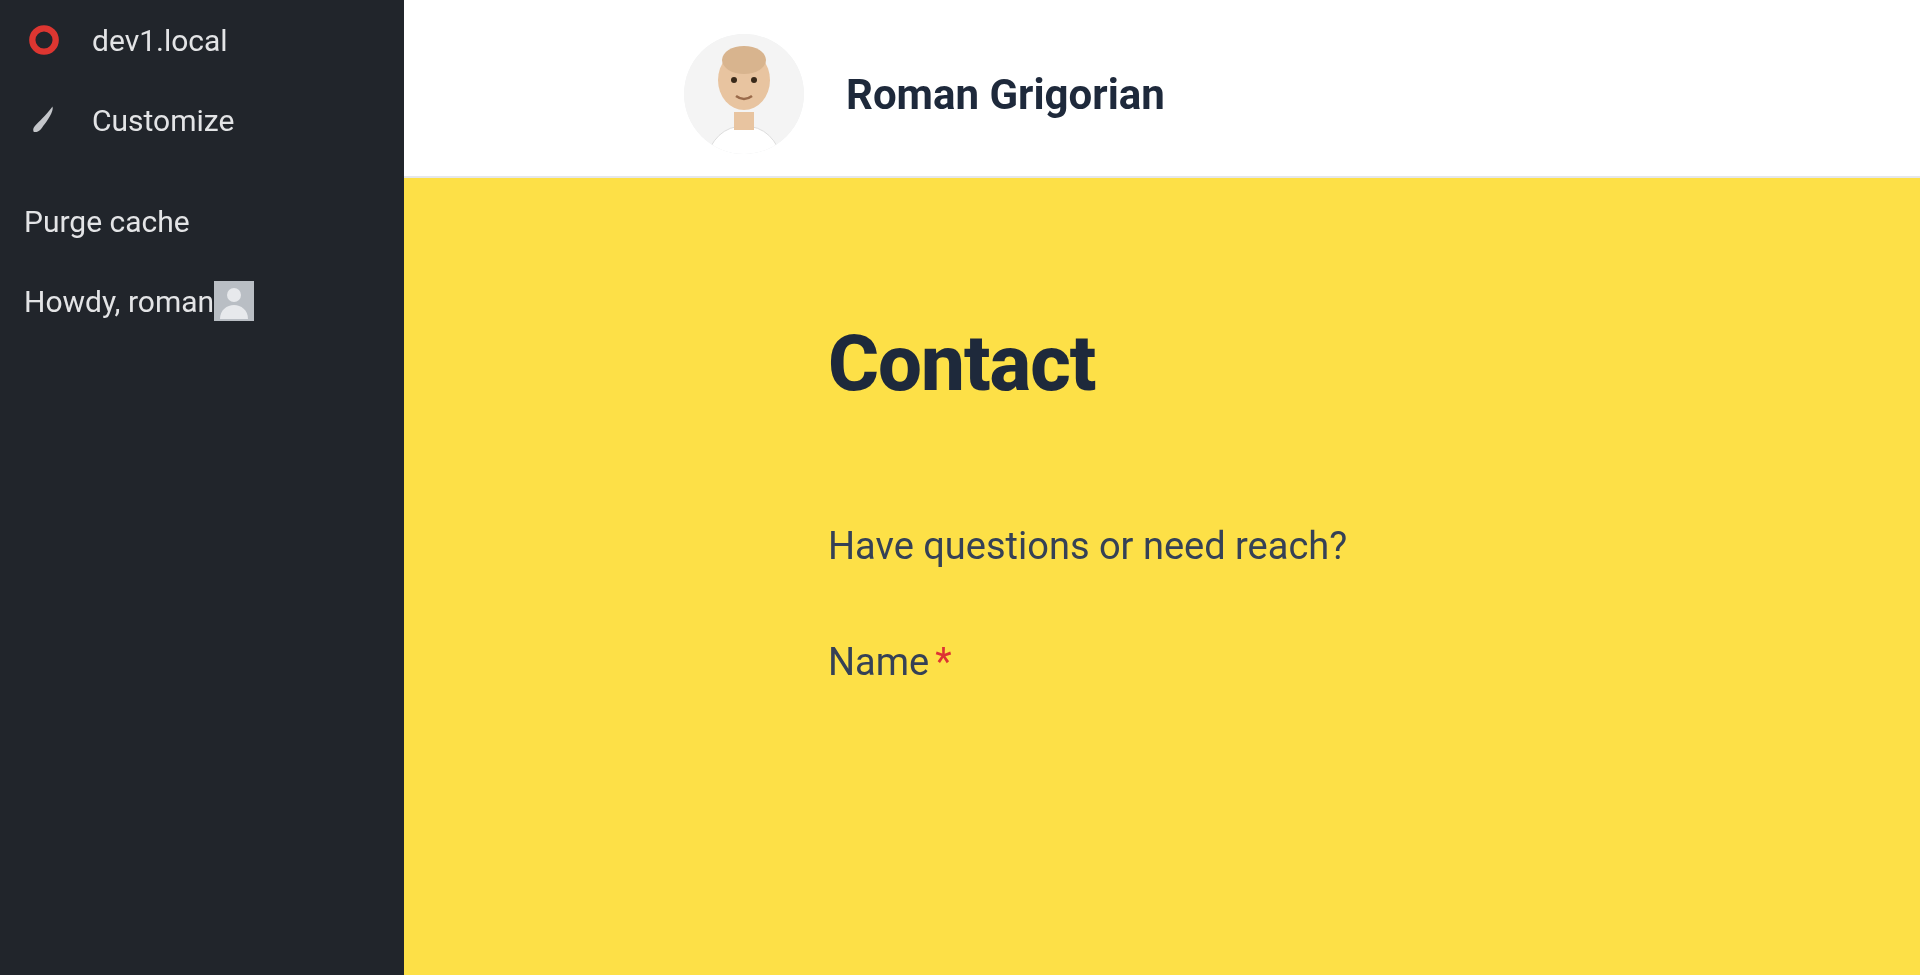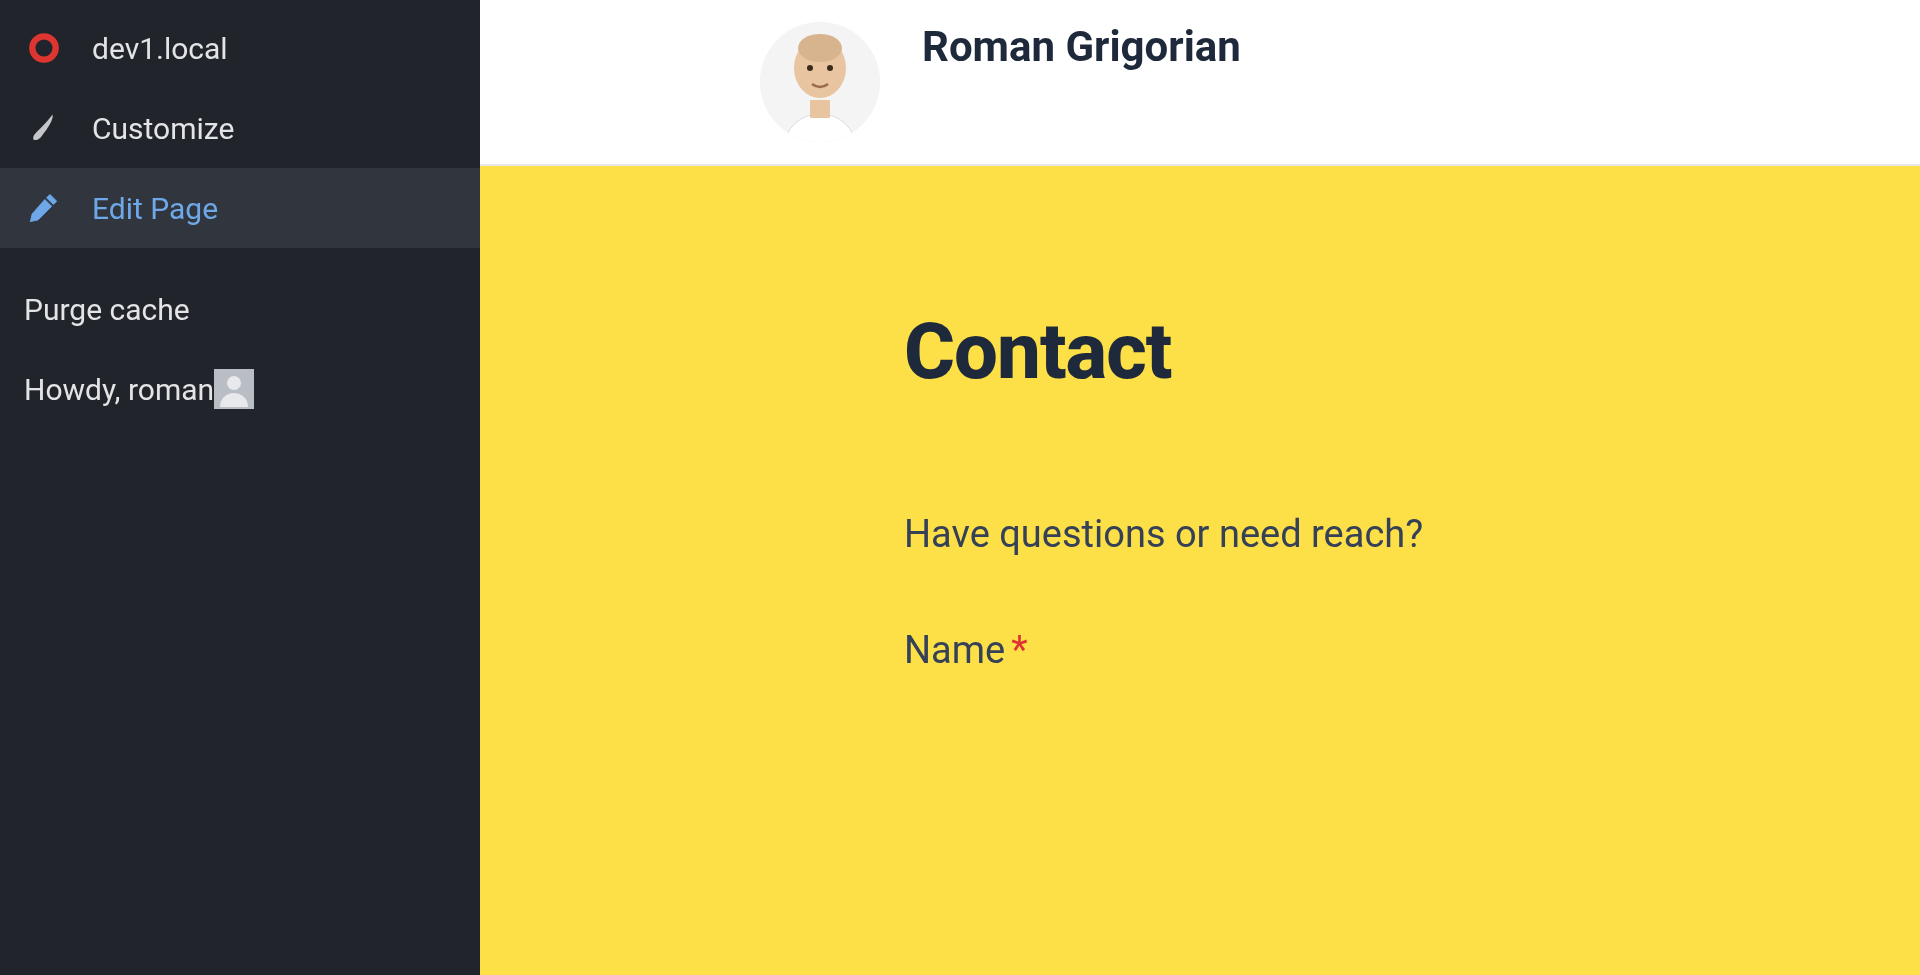--- a/index.html
+++ b/index.html
@@ -5,26 +5,26 @@
     * { margin: 0; padding: 0; box-sizing: border-box; }
     body {
       font-family: -apple-system, BlinkMacSystemFont, "Segoe UI", Roboto, Helvetica, Arial, sans-serif;
       width: 1920px;
       height: 975px;
       overflow: hidden;
       background: #f9fafb;
       display: flex;
     }
     .admin-bar {
-      width: 480px;
+      width: 404px;
       background: #21252b;
       color: #dcdcde;
       display: flex;
       flex-direction: column;
-      padding-top: 8px;
+      padding-top: 0;
       flex-shrink: 0;
     }
     .admin-item {
       display: flex;
       align-items: center;
       gap: 28px;
       padding: 20px 24px 20px 24px;
       font-size: 30px;
       cursor: pointer;
       color: #e3e4e6;
@@ -65,22 +65,23 @@
       justify-content: center;
     }
     .content {
       flex: 1;
       background: #fff;
       display: flex;
       flex-direction: column;
     }
     .site-header {
       display: flex;
+      align-items: center;
       gap: 42px;
-      padding: 22px 0 22px 280px;
+      padding: 34px 0 22px 280px;
       border-bottom: 2px solid #e5e7eb;
       background: #ffffff;
     }
     .profile-avatar {
       width: 120px;
       height: 120px;
       border-radius: 50%;
       overflow: hidden;
       display: flex;
       align-items: center;
@@ -136,28 +137,20 @@
   <div class="admin-item">
     <span class="admin-icon">
       <svg viewBox="0 0 40 40" width="34" height="34">
           <path d="M30 4 C26 10 16 20 12 24 C9 27 6 30 8 34 C14 35 17 30 19 27 C23 22 32 10 30 4 Z" fill="#c4c6ca"></path>
         </svg>
     </span>
     <span class="admin-label">Customize</span>
   </div>
 
 
-  <div class="admin-item selected">
-    <span class="admin-icon">
-      <svg viewBox="0 0 40 40" width="34" height="34">
-          <path d="M27 4l8 8-4 4-8-8 4-4zM21 10l8 8L13 34l-9 2 2-9L21 10z" fill="#6ea8e8"></path>
-        </svg>
-    </span>
-    <span class="admin-label">Edit Page</span>
-  </div>
 
   <div class="admin-item no-icon">
     <span class="admin-label">Purge cache</span>
   </div>
 
   <div class="howdy-item">
     <span><span>Howdy, </span><span>roman</span></span>
     <span class="avatar-square">
       <svg viewBox="0 0 40 40" width="40" height="40">
           <rect width="40" height="40" fill="#b9bec4"></rect>

